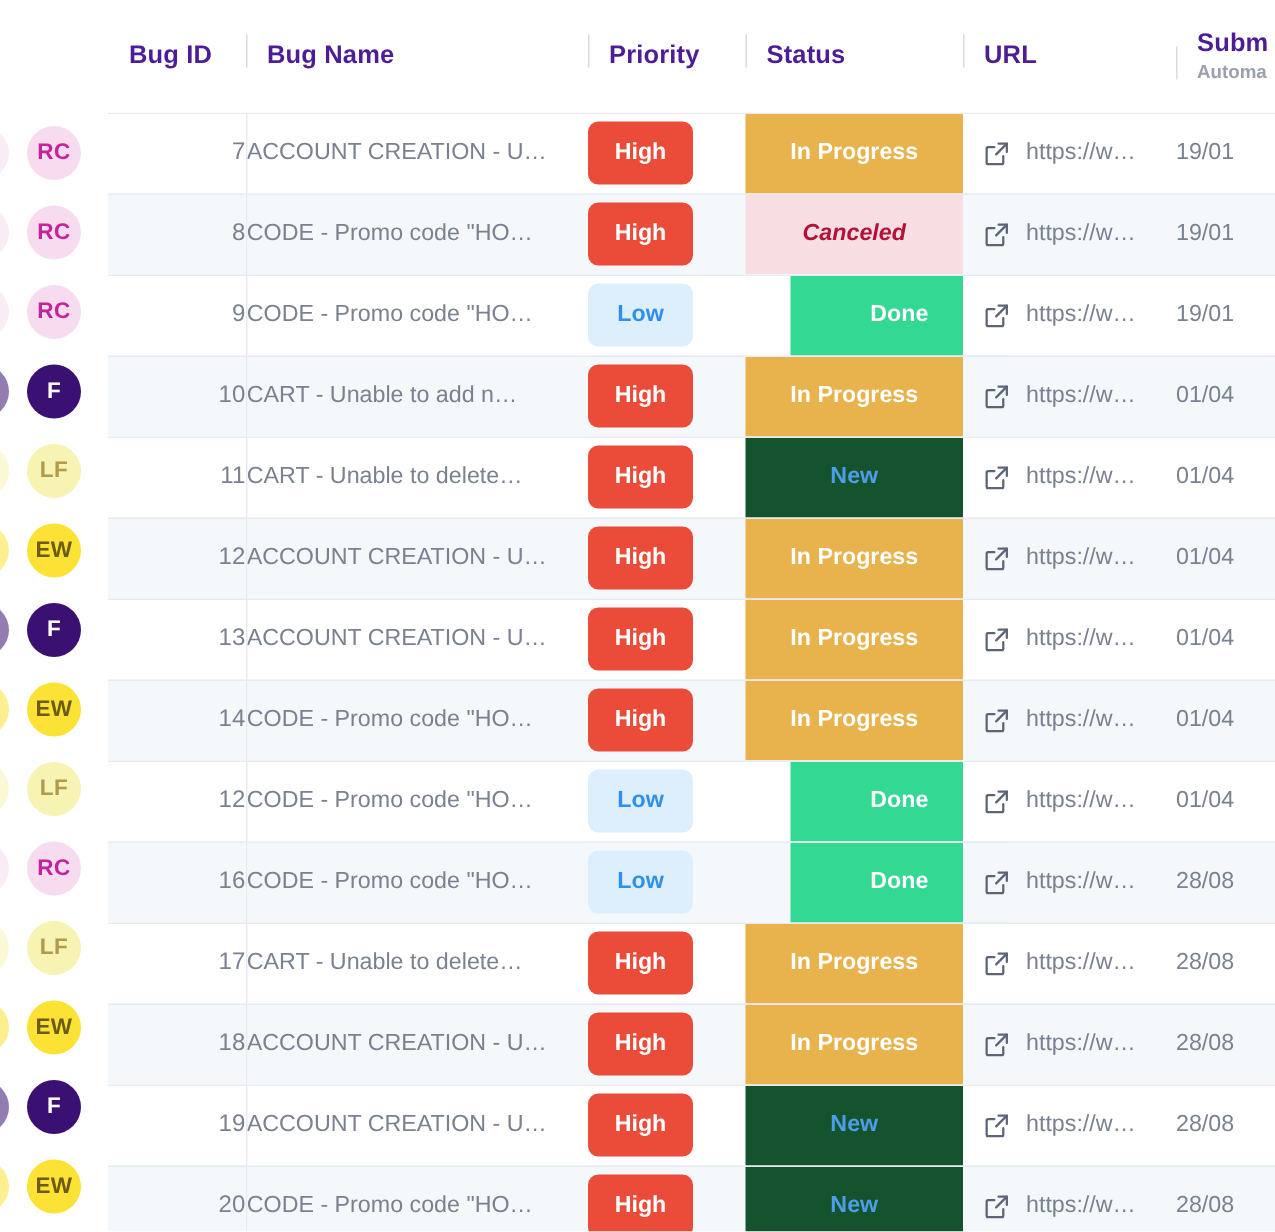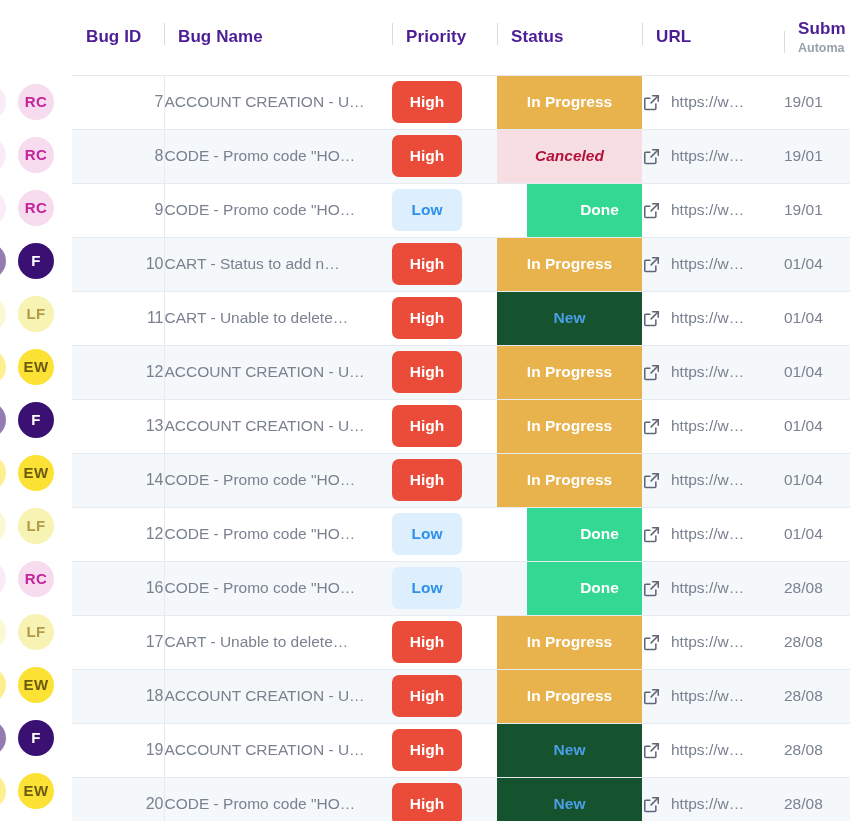--- a/index.html
+++ b/index.html
@@ -174,21 +174,21 @@
     font-size: 15.5px;
     font-weight: 700;
     white-space: nowrap;
     text-align: center;
   }
   .status-InProgress { background: #e8b24c; color: #ffffff; }
   .status-Canceled   { background: #f7dee2; color: #b3113a; font-style: italic; }
   .status-Done       { background: #33d992; color: #ffffff; margin-left: 30px; }
   .status-New        { background: #14532d; color: #4d9de8; }
 
-  .url-cell-inner { display: flex; align-items: center; gap: 10px; }
+  .url-cell-inner { display: flex; align-items: center; gap: 10px; padding-left: 13px; }
   .ext-icon { width: 19px; height: 19px; flex: 0 0 19px; display: block; }
   .url-text {
     font-size: 15.5px;
     color: #7a818f;
     white-space: nowrap;
   }
 </style>
 </head>
 <body>
 
@@ -367,21 +367,21 @@
                   <path d="M20.5 3.5L11.5 12.5"></path>
                   <path d="M17.5 14v5.5a1.2 1.2 0 0 1-1.2 1.2H4.7a1.2 1.2 0 0 1-1.2-1.2V7.7a1.2 1.2 0 0 1 1.2-1.2H10"></path>
                 </svg>
                 <span class="url-text">https://w…</span>
               </span>
             </td>
             <td class="cell-date">19/01</td>
           </tr>
           <tr class="even">
             <td class="cell-id">10</td>
-            <td class="cell-name">CART - Status to add n…</td>
+            <td class="cell-name">CART - Unable to add n…</td>
             <td class="cell-prio"><span class="prio-badge prio-High">High</span></td>
             <td class="cell-status">
               <span class="status-fill status-InProgress">In Progress</span>
             </td>
             <td class="cell-url">
               <span class="url-cell-inner">
                 <svg class="ext-icon" viewBox="0 0 24 24" fill="none" stroke="#5c6476" stroke-width="1.9" stroke-linecap="round" stroke-linejoin="round">
                   <path d="M13.5 3.5H20.5V10.5"></path>
                   <path d="M20.5 3.5L11.5 12.5"></path>
                   <path d="M17.5 14v5.5a1.2 1.2 0 0 1-1.2 1.2H4.7a1.2 1.2 0 0 1-1.2-1.2V7.7a1.2 1.2 0 0 1 1.2-1.2H10"></path>

